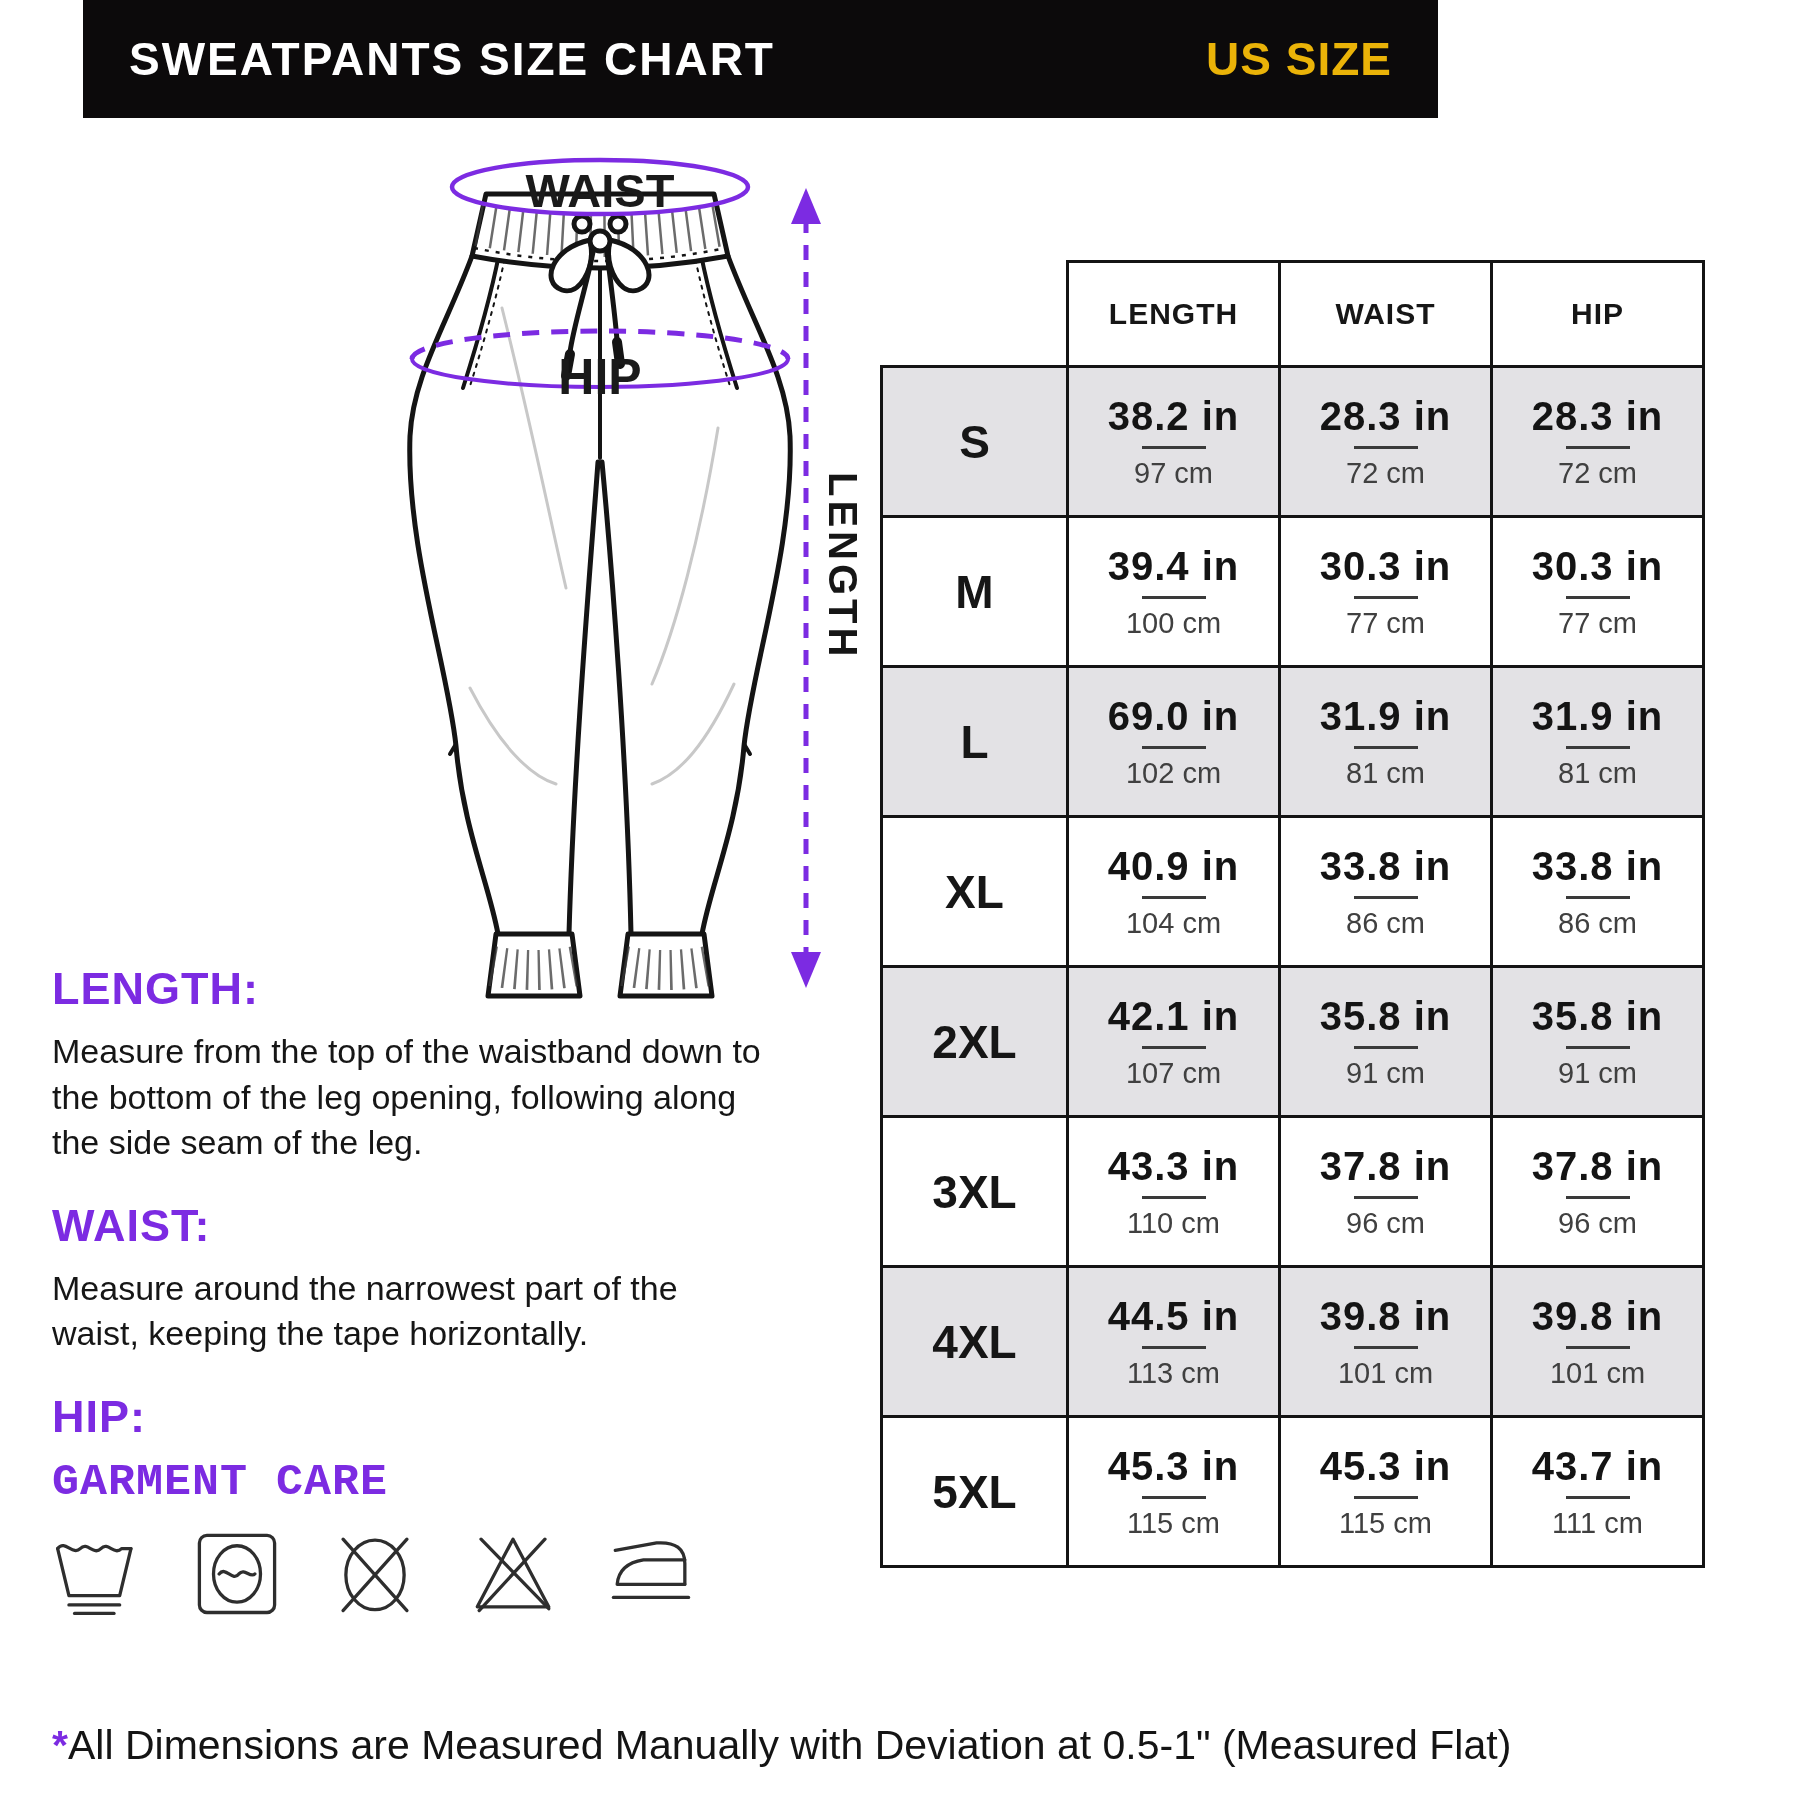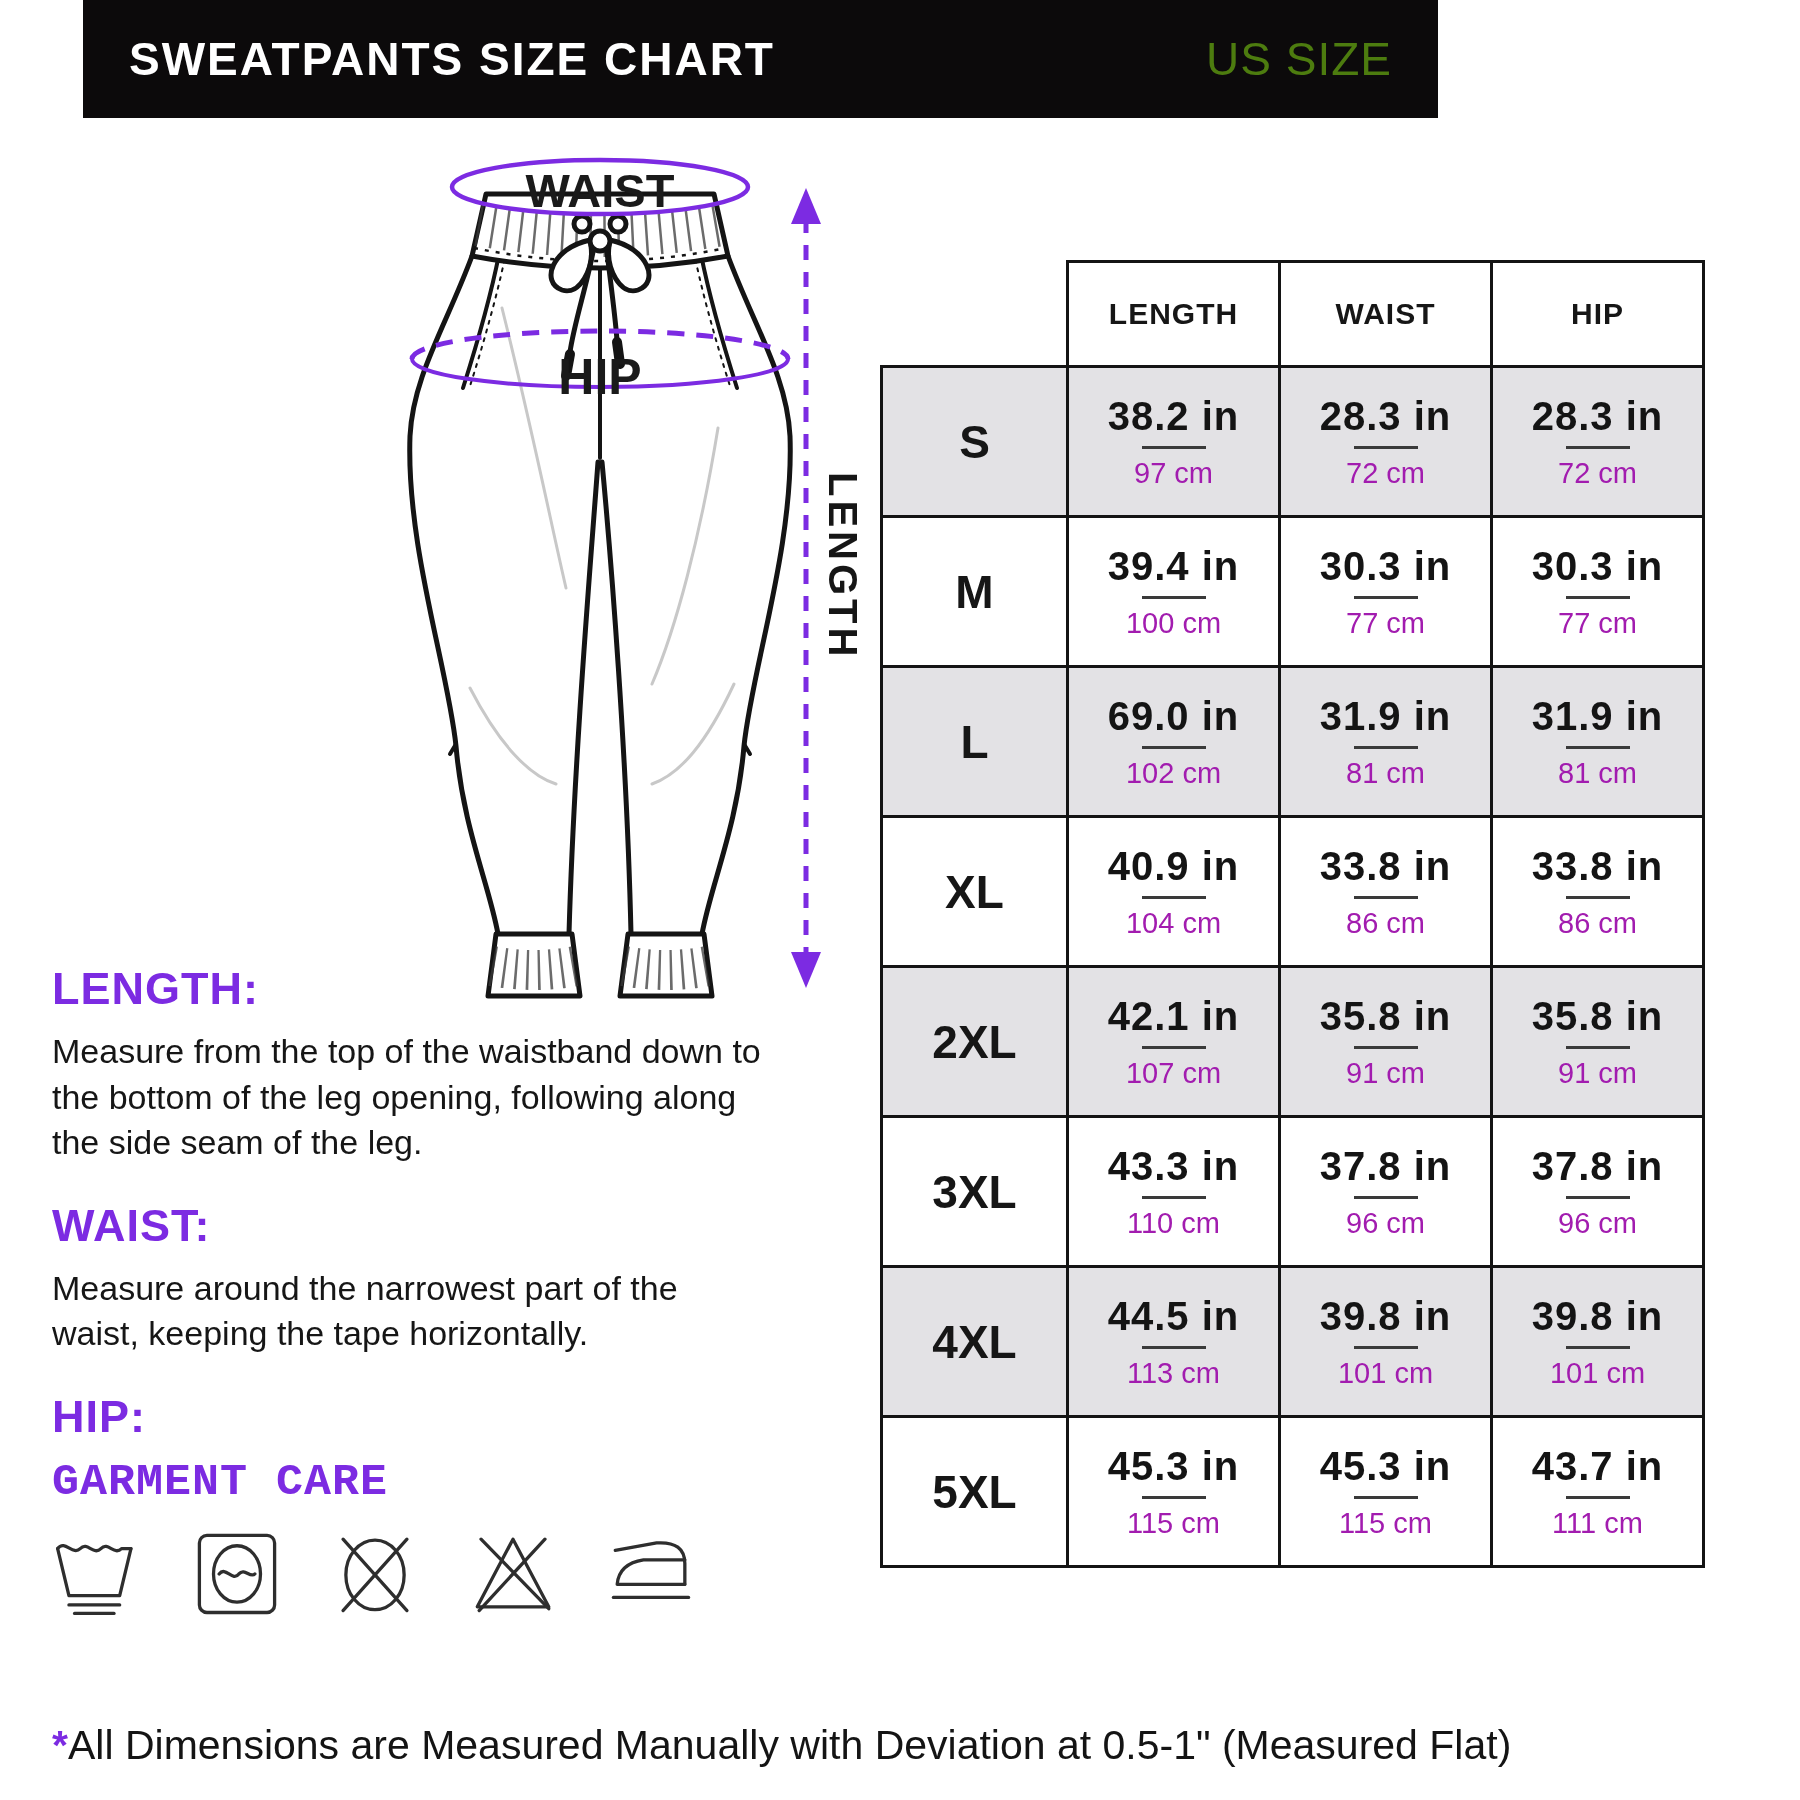--- a/index.html
+++ b/index.html
@@ -2,36 +2,36 @@
 <html><head>
 <meta charset="utf-8">
 <style>
   html,body{margin:0;padding:0;background:#fff;}
   body{width:1800px;height:1800px;position:relative;font-family:"Liberation Sans",sans-serif;color:#161616;}
   .abs{position:absolute;}
 
   
   #header-bar{left:83px;top:0;width:1355px;height:118px;background:#0c0a0b;display:flex;align-items:center;justify-content:space-between;padding:0 46px;box-sizing:border-box;}
   #header-bar .title{color:#fff;font-size:46px;font-weight:bold;letter-spacing:2px;}
-  #header-bar .region{color:#4d7c0f;font-size:46px;font-weight:normal;letter-spacing:1px;}
+  #header-bar .region{color:#eab308;font-size:46px;font-weight:bold;letter-spacing:1px;}
 
   
   #size-table{left:880px;top:260px;}
   table{border-collapse:collapse;table-layout:fixed;}
   td{border:3px solid #141414;text-align:center;vertical-align:middle;padding:0;}
   td.blank{border:none;background:#fff;}
   tr.hdr td{height:102px;font-weight:bold;font-size:30px;letter-spacing:1px;}
   tr.data td{height:147px;}
   td.col-size{width:183px;font-size:46px;font-weight:bold;}
   td.col-meas{width:209px;}
   tr.alt td{background:#e3e2e5;}
   tr.plain td{background:#ffffff;}
   .in-val{font-size:40px;font-weight:bold;letter-spacing:1px;color:#141414;}
   .frac-bar{width:64px;height:3px;background:#3a3a3a;margin:7px auto 8px auto;}
-  .cm-val{font-size:29px;color:#a21caf;}
+  .cm-val{font-size:29px;color:#404040;}
 
   
   #left-col{left:52px;top:963px;width:710px;}
   .sec-head{color:#7c2be2;font-size:45px;font-weight:bold;letter-spacing:1px;margin:0 0 14px 0;}
   .sec-body{font-size:34px;line-height:1.34;color:#161616;margin:0 0 34px 0;}
   #care-head{margin-top:6px;font-family:Liberation Mono, monospace;}
   #care-icons{display:flex;gap:44px;margin-top:18px;align-items:center;}
   #care-icons svg{width:94px;height:94px;}
 
   

